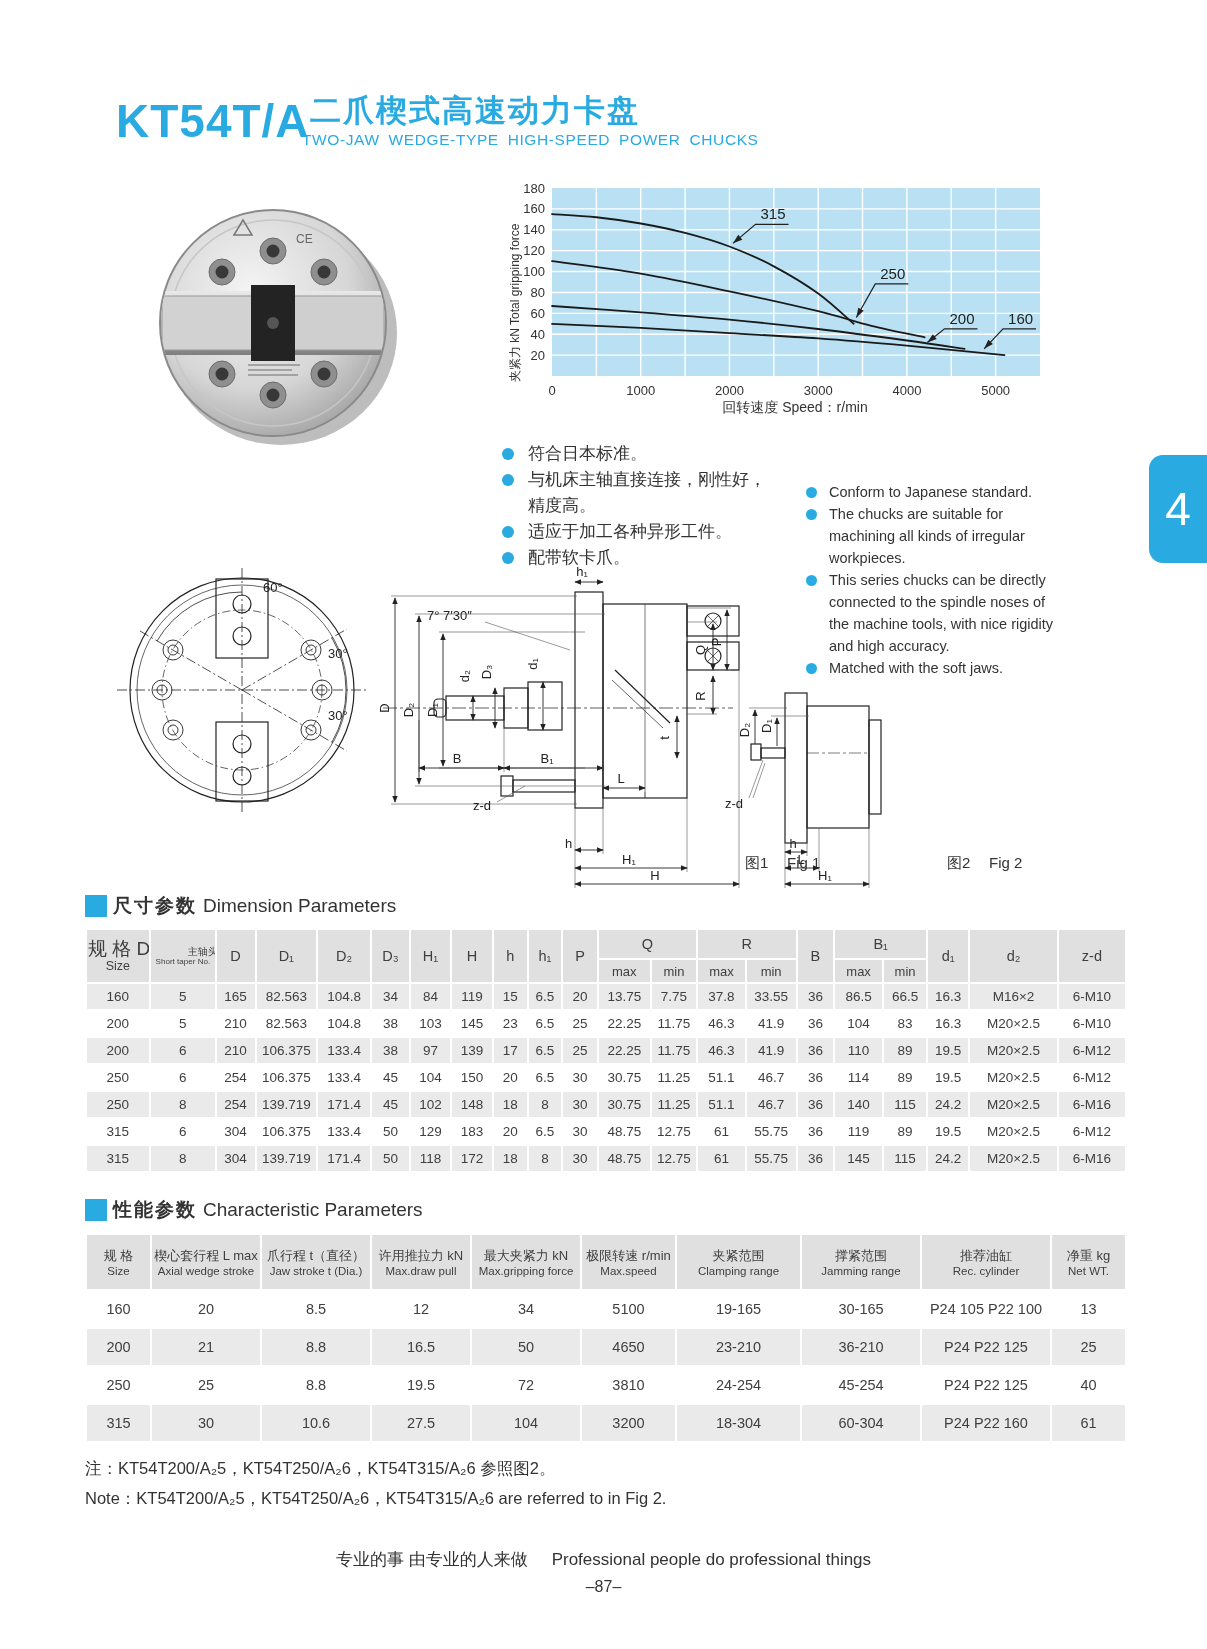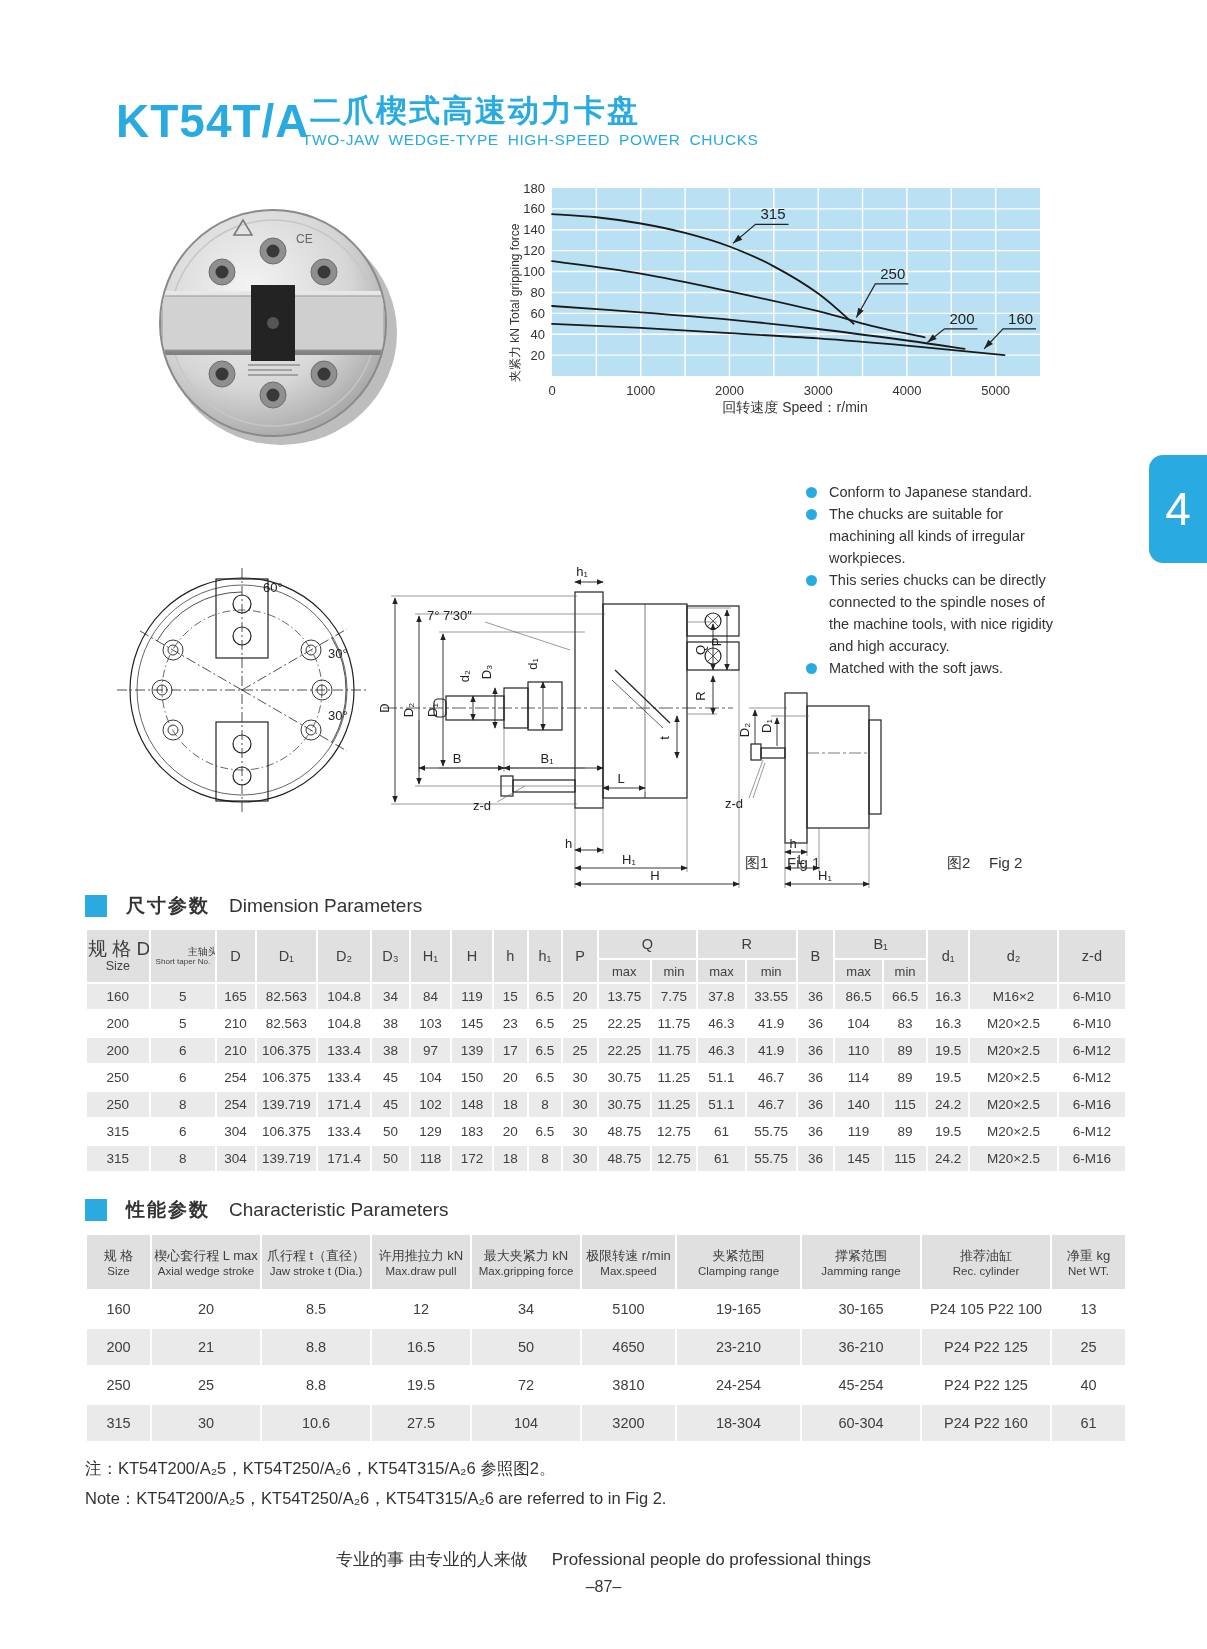--- a/index.html
+++ b/index.html
@@ -17,21 +17,21 @@
   #feat-zh{left:502px;top:441px;width:300px;font-size:17px;line-height:26px;color:#333;}
   #feat-zh .dot{width:12px;height:12px;margin:7px 14px 0 0;}
   #feat-zh .ftxt{width:238px;}
   #feat-en{left:806px;top:481px;width:255px;font-size:14.5px;line-height:22px;color:#333;}
   #feat-en .dot{width:11px;height:11px;margin:6px 12px 0 0;}
   #feat-en .ftxt{width:228px;}
   
   #side-tab{right:0;top:455px;width:58px;height:108px;background:#29abe2;border-radius:14px 0 0 14px;
             display:flex;align-items:center;justify-content:center;color:#fff;font-size:46px;}
   
-  .sec-head{display:flex;align-items:center;gap:19px;}
+  .sec-head{display:flex;align-items:center;gap:6px;}
   .sec-sq{width:22px;height:22px;background:#29abe2;flex:none;}
   .sec-zh{font-size:19px;font-weight:bold;color:#333;letter-spacing:2px;}
   .sec-en{font-size:19px;color:#333;}
   #dim-head{left:85px;top:893px;}
   #char-head{left:85px;top:1197px;}
   
   table.dt{border-collapse:collapse;table-layout:fixed;background:#fff;}
   table.dt th,table.dt td{border:2px solid #fff;text-align:center;vertical-align:middle;
       white-space:nowrap;overflow:hidden;color:#3f3f3f;font-weight:normal;padding:0 1px;}
   table.dt thead th{background:#e0e0e0;}
@@ -167,20 +167,38 @@
       <path d="M47,128.02222222222224 C61.78787878787879,129.0666666666667 106.15151515151517,132.02592592592595 135.72727272727275,134.2888888888889 C165.3030303030303,136.55185185185184 194.8787878787879,138.8148148148148 224.45454545454547,141.6 C254.03030303030303,144.38518518518518 283.6060606060606,147.51851851851853 313.1818181818182,151 C342.75757575757575,154.48148148148147 377.50909090909096,159.18148148148148 401.90909090909093,162.48888888888888 C426.3090909090909,165.79629629629628 449.96969696969694,169.45185185185184 459.58181818181816,170.84444444444443" fill="none" stroke="#1a1a1a" stroke-width="1.8" stroke-linecap="round"></path>
       <path d="M472.4981818181818,150.77777777777777 L439.4981818181818,150.77777777777777 L422.31636363636363,164.57777777777778" fill="none" stroke="#222" stroke-width="1.2"></path>
       <polygon points="422.31636363636363,164.57777777777778 427.7473467667807,156.18108662964536 431.6869978426049,161.08618579519728" fill="#222"></polygon>
       <text x="444.4981818181818" y="145.77777777777777" font-size="15" fill="#222">200</text>
       <path d="M47,145.77777777777777 C61.78787878787879,146.47407407407408 106.15151515151517,148.3888888888889 135.72727272727275,149.95555555555558 C165.3030303030303,151.52222222222224 194.8787878787879,153.43703703703704 224.45454545454547,155.17777777777778 C254.03030303030303,156.9185185185185 283.6060606060606,158.31111111111113 313.1818181818182,160.4 C342.75757575757575,162.48888888888888 370.8545454545455,164.92592592592592 401.90909090909093,167.7111111111111 C432.9636363636364,170.4962962962963 483.24242424242425,175.54444444444445 499.5090909090909,177.11111111111111" fill="none" stroke="#1a1a1a" stroke-width="1.8" stroke-linecap="round"></path>
       <path d="M531.0581818181818,150.77777777777777 L498.0581818181818,150.77777777777777 L479.1018181818182,170.84444444444443" fill="none" stroke="#222" stroke-width="1.2"></path>
       <polygon points="479.1018181818182,170.84444444444443 483.3336283171117,161.7839928564259 487.90699552455817,166.1043123826872" fill="#222"></polygon>
       <text x="503.0581818181818" y="145.77777777777777" font-size="15" fill="#222">160</text>
     </svg>
 
+  <ul class="abs feat" id="feat-zh">
+    <li>
+        <span class="dot"></span>
+        <span class="ftxt">符合日本标准。</span>
+      </li>
+    <li>
+        <span class="dot"></span>
+        <span class="ftxt">与机床主轴直接连接，刚性好，精度高。</span>
+      </li>
+    <li>
+        <span class="dot"></span>
+        <span class="ftxt">适应于加工各种异形工件。</span>
+      </li>
+    <li>
+        <span class="dot"></span>
+        <span class="ftxt">配带软卡爪。</span>
+      </li>
+  </ul>
 
   <ul class="abs feat" id="feat-en">
     <li>
         <span class="dot"></span>
         <span class="ftxt">Conform to Japanese standard.</span>
       </li>
     <li>
         <span class="dot"></span>
         <span class="ftxt">The chucks are suitable for machining all kinds of irregular workpieces.</span>
       </li>

